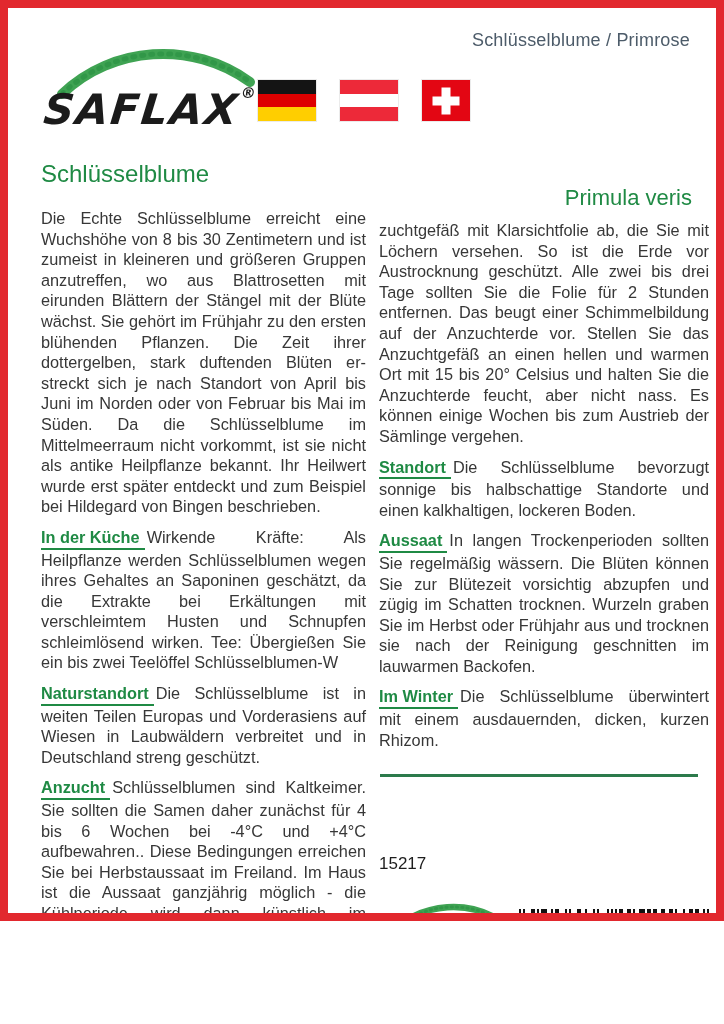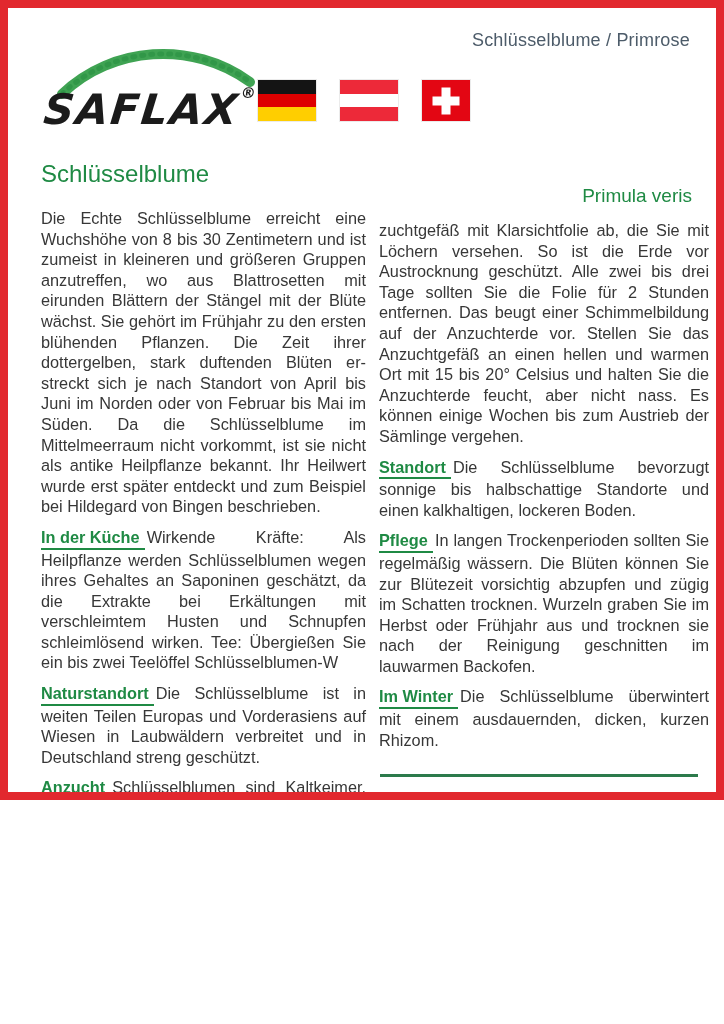--- a/index.html
+++ b/index.html
@@ -1,17 +1,17 @@
 <!DOCTYPE html>
 <html><head>
 <meta charset="utf-8">
 <style>
   html,body { margin:0; padding:0; background:#ffffff; }
   .page {
-    position:relative; width:724px; height:800px; box-sizing:border-box;
+    position:relative; width:724px; height:921px; box-sizing:border-box;
     border:8px solid #e2282e; background:#ffffff; overflow:hidden;
     font-family:"Liberation Sans", sans-serif;
   }
   
   .header-right {
     position:absolute; top:22px; right:26px;
     font-size:18px; color:#4c5b69; letter-spacing:0.2px;
   }
   
   .brand-top { position:absolute; left:30px; top:34px; width:220px; }
@@ -31,21 +31,21 @@
   .flag-ch { width:48px; position:relative; }
   .flag-ch .cross-v { position:absolute; left:50%; top:50%; width:9px; height:27px; transform:translate(-50%,-50%); }
   .flag-ch .cross-h { position:absolute; left:50%; top:50%; width:27px; height:9px; transform:translate(-50%,-50%); }
   
   .title-left {
     position:absolute; left:33px; top:152px;
     font-size:24px; font-weight:normal; color:#1f8a44;
   }
   .title-right {
     position:absolute; right:24px; top:177px;
-    font-size:19px; color:#1f8a44;
+    font-size:22px; color:#1f8a44;
   }
   
   .col { position:absolute; width:325px; }
   .col-left  { left:33px;  top:200px; }
   .col-right { left:371px; top:212px; width:330px; }
   .col p {
     margin:0 0 10px 0; font-size:16.3px; line-height:20.6px;
     text-align:justify; color:#373737;
   }
   .sec-head {
@@ -109,21 +109,21 @@
   <div class="col col-left">
     <p>Die Echte Schlüsselblume erreicht eine Wuchshöhe von 8 bis 30 Zentimetern und ist zumeist in kleineren und größeren Gruppen anzutreffen, wo aus Blattrosetten mit eirunden Blättern der Stängel mit der Blüte wächst. Sie gehört im Frühjahr zu den ersten blühenden Pflanzen. Die Zeit ihrer dottergelben, stark duftenden Blüten er-streckt sich je nach Standort von April bis Juni im Norden oder von Februar bis Mai im Süden. Da die Schlüsselblume im Mittelmeerraum nicht vorkommt, ist sie nicht als antike Heilpflanze bekannt. Ihr Heilwert wurde erst später entdeckt und zum Beispiel bei Hildegard von Bingen beschrieben.</p>
     <p><span class="sec-head">In der Küche</span><span>Wirkende Kräfte: Als Heilpflanze werden Schlüsselblumen wegen ihres Gehaltes an Saponinen geschätzt, da die Extrakte bei Erkältungen mit verschleimtem Husten und Schnupfen schleimlösend wirken. Tee: Übergießen Sie ein bis zwei Teelöffel Schlüsselblumen-W</span></p>
     <p><span class="sec-head">Naturstandort</span><span>Die Schlüsselblume ist in weiten Teilen Europas und Vorderasiens auf Wiesen in Laubwäldern verbreitet und in Deutschland streng geschützt.</span></p>
     <p><span class="sec-head">Anzucht</span><span>Schlüsselblumen sind Kaltkeimer. Sie sollten die Samen daher zunächst für 4 bis 6 Wochen bei -4°C und +4°C aufbewahren.. Diese Bedingungen erreichen Sie bei Herbstaussaat im Freiland. Im Haus ist die Aussaat ganzjährig möglich - die Kühlperiode wird dann künstlich im Kühlschrank erzeugt. Bedecken Sie die Samen zur Anzucht nur wenig mit Kräuter- oder Anzuchterde. Decken Sie das An-</span></p>
   </div>
 
   <div class="col col-right">
     <p>zuchtgefäß mit Klarsichtfolie ab, die Sie mit Löchern versehen. So ist die Erde vor Austrocknung geschützt. Alle zwei bis drei Tage sollten Sie die Folie für 2 Stunden entfernen. Das beugt einer Schimmelbildung auf der Anzuchterde vor. Stellen Sie das Anzuchtgefäß an einen hellen und warmen Ort mit 15 bis 20° Celsius und halten Sie die Anzuchterde feucht, aber nicht nass. Es können einige Wochen bis zum Austrieb der Sämlinge vergehen.</p>
     <p><span class="sec-head">Standort</span><span>Die Schlüsselblume bevorzugt sonnige bis halbschattige Standorte und einen kalkhaltigen, lockeren Boden.</span></p>
-    <p><span class="sec-head">Pflege</span><span>In langen Trockenperioden sollten Sie regelmäßig wässern. Die Blüten können Sie zur Blütezeit vorsichtig abzupfen und zügig im Schatten trocknen. Wurzeln graben Sie im Herbst oder Frühjahr aus und trocknen sie nach der Reinigung geschnitten im lauwarmen Backofen.</span></p>
+    <p><span class="sec-head">Aussaat</span><span>In langen Trockenperioden sollten Sie regelmäßig wässern. Die Blüten können Sie zur Blütezeit vorsichtig abzupfen und zügig im Schatten trocknen. Wurzeln graben Sie im Herbst oder Frühjahr aus und trocknen sie nach der Reinigung geschnitten im lauwarmen Backofen.</span></p>
     <p><span class="sec-head">Im Winter</span><span>Die Schlüsselblume überwintert mit einem ausdauernden, dicken, kurzen Rhizom.</span></p>
   </div>
 
   <div class="rule-green"></div>
 
   <div class="info">
     <div class="info-row">
       <div class="info-value">15217</div>
     </div>
   </div>

